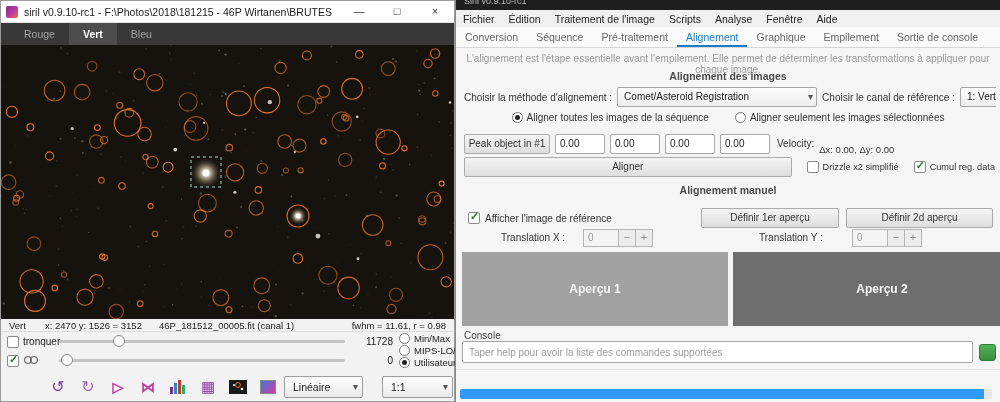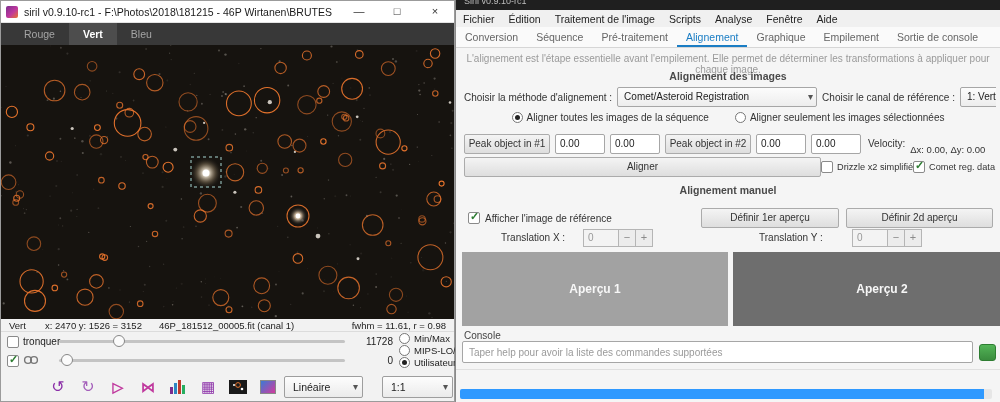--- a/index.html
+++ b/index.html
@@ -61,21 +61,21 @@
   .sel-channel { flex:0 0 66px; overflow:hidden; }
   .selectbox::after { content:"▾"; position:absolute; right:3px; top:0; color:#555; font-size:10px; }
   .row-radios { position:absolute; top:112px; left:0; right:0; display:flex; justify-content:center; gap:26px; align-items:center; }
   .radio-group { display:flex; align-items:center; }
   .row-peak { position:absolute; top:132px; left:8px; right:4px; display:flex; gap:5px; align-items:center; white-space:nowrap; }
   .btn { height:20px; background:linear-gradient(#f4f4f4,#dedede); border:1px solid #ababab; border-radius:2px; font-size:10px; color:#333; text-align:center; line-height:18px; }
   .peak-btn { flex:0 0 86px; }
   .num-input { width:50px; height:20px; background:#fff; border:1px solid #a6a6a6; border-radius:2px; font-size:10px; padding:0 4px; color:#222; font-family:"Liberation Sans",sans-serif; }
   .vel-label { margin-left:2px; }
   .vel-val { font-size:9.5px;margin-top:12px; }
-  .row-align { position:absolute; top:157px; left:8px; right:5px; display:flex; gap:0; align-items:center; white-space:nowrap; font-size:9.2px; }
+  .row-align { position:absolute; top:157px; left:8px; right:5px; display:flex; gap:15px; align-items:center; white-space:nowrap; font-size:9.2px; }
   .align-btn { flex:1; }
   .cbx-group { display:flex; align-items:center; gap:4px; }
   .cb2 { width:12px; height:12px; background:#fff; border:1px solid #8a8a8a; border-radius:2px; position:relative; flex:0 0 12px; display:inline-block; }
   .cb2.checked::after { content:"✓"; position:absolute; left:1px; top:-3px; font-size:11px; font-weight:bold; color:#2e7d32; }
   .row-ref { position:absolute; top:201px; left:0; right:0; height:22px;margin-top:7px; }
   .ref-cbx { position:absolute; left:12px; top:4px; display:flex; gap:5px; align-items:center; }
   .prevbtn1 { position:absolute; left:245px; top:0; width:138px; height:20px; }
   .prevbtn2 { position:absolute; left:390px; top:0; width:147px; height:20px; }
   .row-trans { position:absolute; top:229px; left:0; right:0; height:20px; }
   .trans-label { position:absolute; top:3px; }
@@ -588,36 +588,35 @@
       <span class="radio-group">
           <span class="radio"></span>
           <span>Aligner seulement les images sélectionnées</span>
         </span>
     </div>
 
     <div class="row-peak">
       <span class="btn peak-btn">Peak object in #1</span>
       <input class="num-input" value="0.00" style="">
       <input class="num-input" value="0.00" style="">
-      <span class="btn peak-btn">Peak object in #2</span>
       <input class="num-input" value="0.00" style="">
       <input class="num-input" value="0.00" style="">
       <span class="vel-label">Velocity:</span>
       <span class="vel-val">Δx: 0.00, Δy: 0.00</span>
     </div>
 
     <div class="row-align">
       <span class="btn align-btn">Aligner</span>
       <span class="cbx-group">
           <span class="cb2"></span>
           <span>Drizzle x2 simplifié</span>
         </span>
       <span class="cbx-group">
           <span class="cb2 checked"></span>
-          <span>Comet reg. data</span>
+          <span>Cumul reg. data</span>
         </span>
     </div>
 
     <div class="rw-sec" id="sec-manual">Alignement manuel</div>
 
     <div class="row-ref">
       <span class="ref-cbx">
           <span class="cb2 checked"></span>
           <span>Afficher l'image de référence</span>
         </span>

